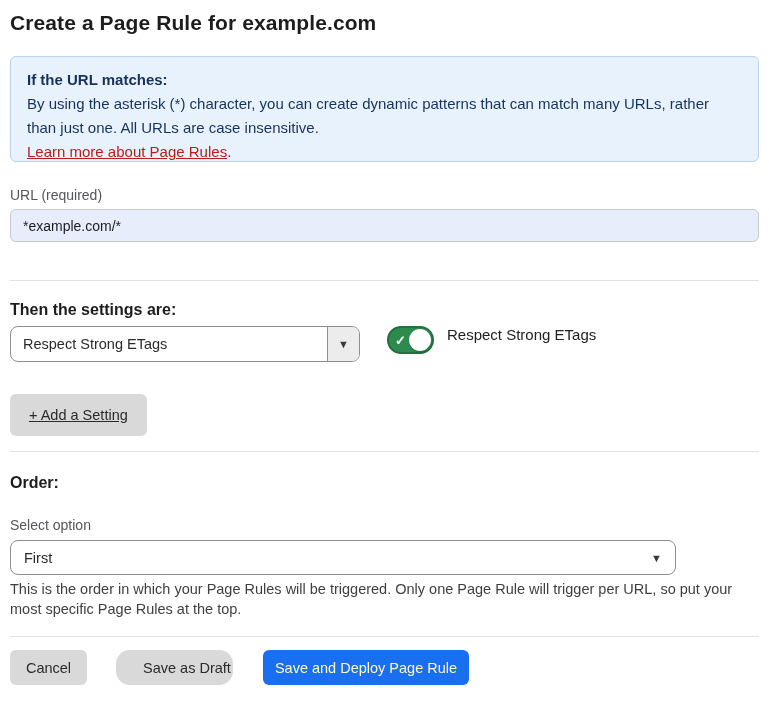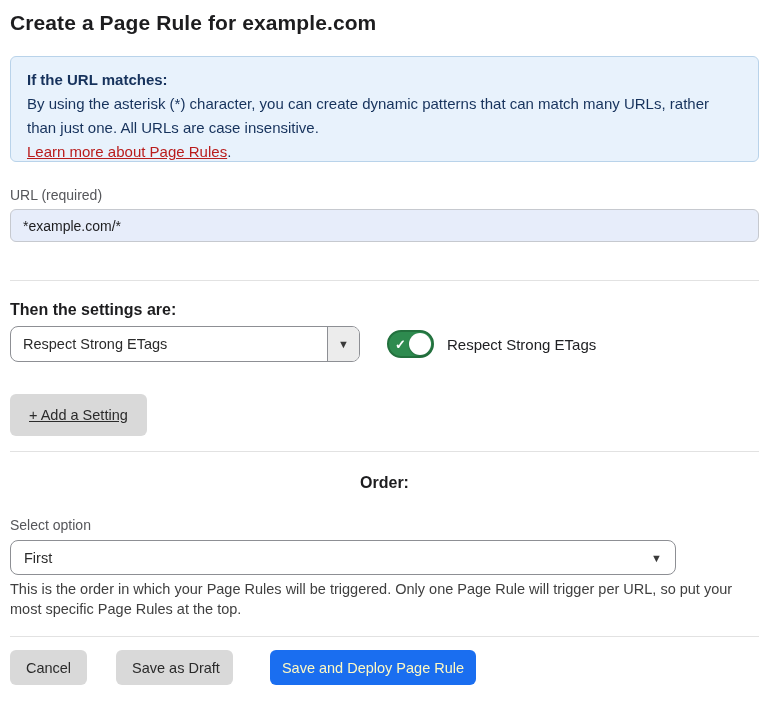--- a/index.html
+++ b/index.html
@@ -80,21 +80,20 @@
     font-weight: 700;
     color: #1d1d1f;
   }
   .settings-heading { margin-top: 20px; }
   .pick-label { margin-top: 23px; }
 
   
   .setting-row {
     margin-top: 7px;
     display: flex;
-    align-items: center;
   }
   .custom-select {
     width: 350px;
     height: 36px;
     border: 1px solid #8d8f94;
     border-radius: 8px;
     background: #ffffff;
     display: flex;
     align-items: stretch;
     overflow: hidden;
@@ -176,21 +175,21 @@
     color: #fef9c3;
   }
   .add-setting-btn {
     margin-top: 32px;
     height: 42px;
     padding: 0 19px;
     text-decoration: underline;
   }
 
   
-  .order-heading { margin-top: 22px; text-align: center; }
+  .order-heading { margin-top: 22px; }
   .order-label { margin-top: 25px; }
   .order-select {
     margin-top: 7px;
     width: 666px;
     height: 35px;
     border: 1px solid #8d8f94;
     border-radius: 8px;
     background: #ffffff;
     display: flex;
     align-items: center;
@@ -214,21 +213,21 @@
 
   
   .footer-actions {
     margin-top: 13px;
     display: flex;
     align-items: center;
     gap: 20px;
   }
   .footer-actions .btn { height: 35px; }
   .cancel-btn { width: 77px; margin-right: 9px; }
-  .save-draft-btn { width: 117px; margin-right: 17px; padding: 0 16px; }
+  .save-draft-btn { width: 117px; margin-right: 10px; padding: 0 27px; border-radius: 14px; }
   .save-deploy-btn { width: 206px; }
 </style>
 </head>
 <body>
 
 <div class="page">
 
   <h1 class="page-title">Create a Page Rule for example.com</h1>
 
   <div class="info-box">

